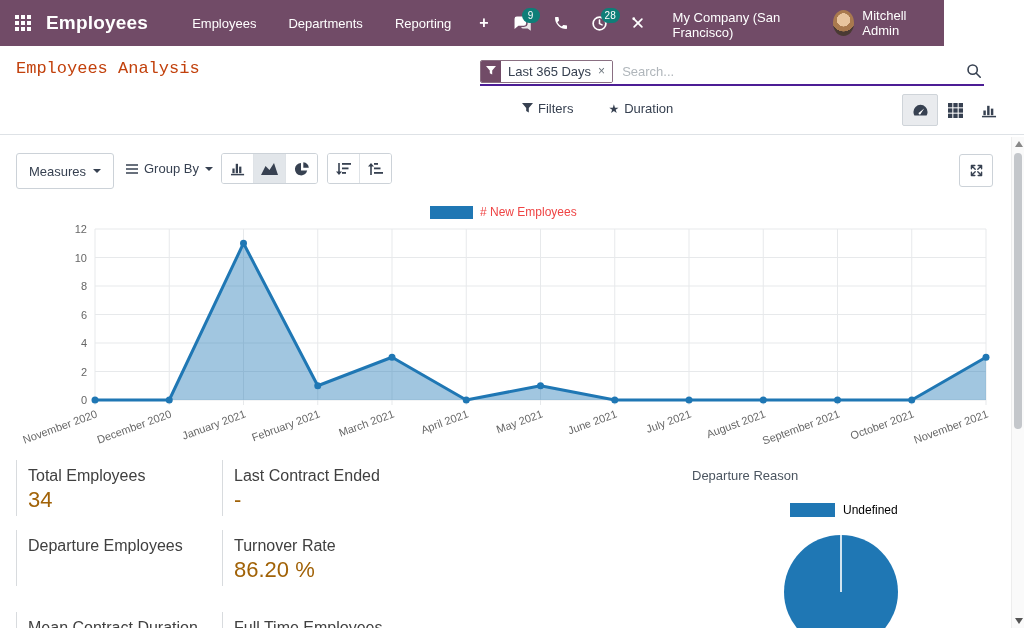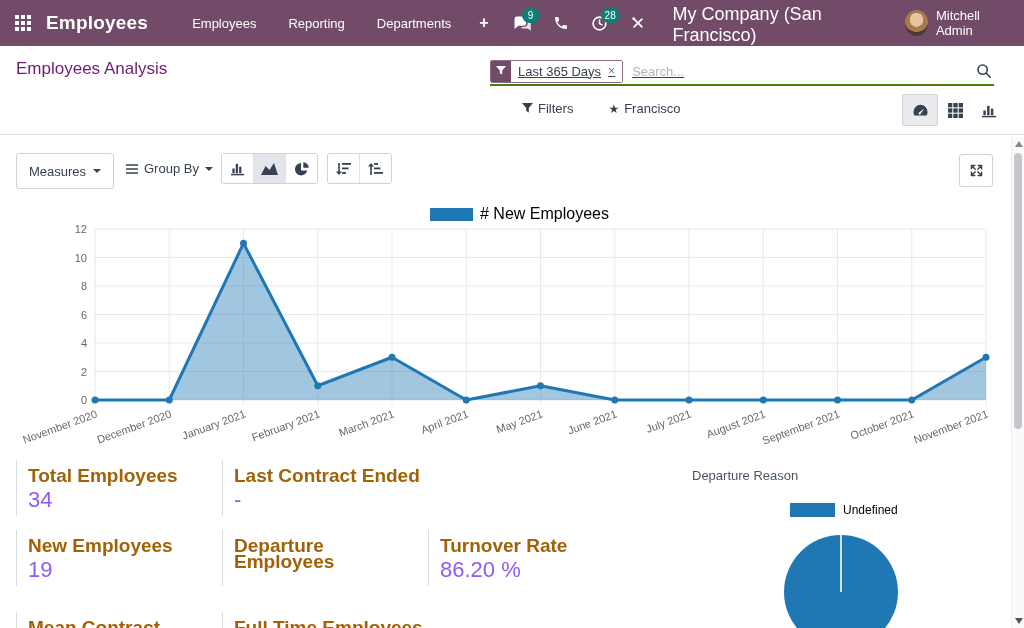--- a/index.html
+++ b/index.html
@@ -1,42 +1,42 @@
 <!DOCTYPE html>
 <html><head>
 <meta charset="utf-8">
 <style>
   html,body{margin:0;padding:0;background:#fff;}
   #app{position:relative;width:1024px;height:628px;overflow:hidden;
        font-family:"Liberation Sans",sans-serif;color:#374151;background:#fff;}
 
   
-  .navbar{position:absolute;left:0;top:0;width:1024px;height:46px;background:#714B67;
+  .navbar{position:absolute;left:0;top:0;width:944px;height:46px;background:#714B67;
           display:flex;align-items:center;color:#fff;}
   .apps-grid{display:grid;grid-template-columns:repeat(3,4px);grid-gap:2px;margin-left:15px;cursor:pointer;}
   .apps-grid i{width:4px;height:4px;background:#fff;display:block;}
   .brand{font-size:19px;font-weight:bold;margin-left:15px;letter-spacing:.2px;cursor:pointer;}
   .nav-menu{display:flex;margin-left:28px;}
   .nav-item{font-size:13px;padding:0 16px;height:46px;display:flex;align-items:center;cursor:pointer;}
   .nav-plus{font-size:16px;font-weight:bold;padding:0 12px;cursor:pointer;}
   .nav-right{margin-left:auto;display:flex;align-items:center;margin-right:14px;}
   .nav-ico{position:relative;margin:0 11px;display:flex;align-items:center;cursor:pointer;}
   .badge{position:absolute;top:-7px;left:10px;min-width:10px;height:15px;padding:0 4px;border-radius:8px;
          background:#0f7e78;color:#fff;font-size:10px;display:flex;align-items:center;justify-content:center;}
-  .company{font-size:18px;margin:4px 22px 0 16px;cursor:pointer;}
+  .company{font-size:13px;margin:4px 22px 0 16px;cursor:pointer;}
   .avatar{width:26px;height:26px;border-radius:50%;margin-right:8px;
           background:radial-gradient(circle at 50% 38%, #e8c49e 0 34%, #a9794e 35% 60%, #4a3a33 61% 100%);cursor:pointer;}
   .username{font-size:13px;cursor:pointer;}
 
   
   .control-panel{position:absolute;left:0;top:46px;width:1024px;height:88px;background:#fff;
                  border-bottom:1px solid #dee2e6;}
-  .breadcrumb{position:absolute;left:16px;top:13px;font-size:17px;color:#701a75;}
-  .searchbar{position:absolute;left:490px;top:12px;width:504px;height:26px;display:flex;align-items:center;
-             border-bottom:2px solid #4d7c0f;text-decoration:underline;}
+  .breadcrumb{position:absolute;left:16px;top:13px;font-size:17px;color:#c2410c;font-family:Liberation Mono, monospace;}
+  .searchbar{position:absolute;left:480px;top:12px;width:504px;height:26px;display:flex;align-items:center;
+             border-bottom:2px solid #4c1d95;}
   .facet{display:flex;align-items:stretch;height:21px;border:1px solid #8a6f82;border-radius:2px;overflow:hidden;}
   .facet-ico{width:20px;background:#714B67;display:flex;align-items:center;justify-content:center;}
   .facet-label{display:flex;align-items:center;padding:0 7px;font-size:13px;color:#374151;background:#fff;}
   .facet-x{display:flex;align-items:center;padding:0 7px 0 0;background:#fff;color:#6c757d;font-size:12px;cursor:pointer;}
   .search-input{flex:1;border:none;outline:none;font-size:13px;margin-left:7px;color:#374151;background:transparent;
                 font-family:"Liberation Sans",sans-serif;}
   .search-input::placeholder{color:#b0b6bb;}
   .filters-row{position:absolute;left:522px;top:55px;display:flex;align-items:center;font-size:13px;color:#374151;}
   .filters-row .fitem{display:flex;align-items:center;margin-right:30px;cursor:pointer;}
   .filters-row .fitem span{margin-left:5px;}
@@ -58,30 +58,30 @@
   .bg-chart{left:221px;top:153px;}
   .bg-sort{left:327px;top:153px;}
   .bg-btn{width:31px;height:29px;display:flex;align-items:center;justify-content:center;background:#fff;cursor:pointer;}
   .bg-btn + .bg-btn{border-left:1px solid #dfe3e7;}
   .bg-btn.active{background:#e2e6ea;}
   .expand-btn{position:absolute;left:959px;top:154px;width:34px;height:33px;}
 
   
   .chart-legend{position:absolute;left:430px;top:205px;display:flex;align-items:center;}
   .legend-swatch{width:43px;height:13px;background:#1f77b4;}
-  .legend-label{font-size:16px;color:#000000;margin-left:7px;}
+  .legend-label{font-size:12px;color:#ef4444;margin-left:7px;}
   .tick{font-family:"Liberation Sans",sans-serif;font-size:11px;fill:#666;}
   #line-chart{position:absolute;left:0;top:216px;}
   #pie-chart{position:absolute;left:783px;top:534px;}
 
   
   .stats-row{position:absolute;left:16px;display:flex;}
   .tile{width:206px;box-sizing:border-box;border-left:1px solid #d8dbde;padding:8px 0 0 11px;height:56px;}
-  .tile-label{font-size:19px;color:#a16207;line-height:16px;font-weight:bold;}
-  .tile-value{font-size:22px;color:#8b5cf6;margin-top:4px;line-height:24px;}
+  .tile-label{font-size:16px;color:#404040;line-height:16px;}
+  .tile-value{font-size:22px;color:#a16207;margin-top:4px;line-height:24px;}
   .dep-title{position:absolute;left:692px;top:468px;font-size:13px;color:#4b5560;}
   .pie-legend{position:absolute;left:790px;top:503px;display:flex;align-items:center;}
   .pie-swatch{width:45px;height:14px;background:#1f77b4;}
   .pie-label{font-size:12px;color:#000000;margin-left:8px;}
 
   
   .scrollbar{position:absolute;right:0;top:137px;width:13px;height:491px;background:#fafafa;border-left:1px solid #ededed;box-sizing:border-box;}
   .sb-up{position:absolute;top:4px;left:3px;width:0;height:0;border-left:4px solid transparent;border-right:4px solid transparent;border-bottom:6px solid #888;cursor:pointer;}
   .sb-down{position:absolute;bottom:4px;left:3px;width:0;height:0;border-left:4px solid transparent;border-right:4px solid transparent;border-top:6px solid #555;cursor:pointer;}
   .sb-thumb{position:absolute;top:16px;left:2px;width:8px;height:276px;background:#c4c7cb;border-radius:4px;cursor:pointer;}
@@ -99,22 +99,22 @@
         <i></i>
         <i></i>
         <i></i>
         <i></i>
         <i></i>
         <i></i>
     </div>
     <div class="brand">Employees</div>
     <div class="nav-menu" id="nav-menu">
         <span class="nav-item">Employees</span>
+        <span class="nav-item">Departments</span>
         <span class="nav-item">Reporting</span>
-        <span class="nav-item">Departments</span>
       </div>
     <div class="nav-item nav-plus">+</div>
 
     <div class="nav-right">
       <div class="nav-ico">
         <svg width="19" height="17" viewBox="0 0 24 22">
           <path fill="#fff" d="M3 2h12a3 3 0 0 1 3 3v6a3 3 0 0 1-3 3H8l-5 4V5a3 3 0 0 1 3-3z"></path>
           <path fill="#fff" opacity=".85" d="M20 8h1.5A2.5 2.5 0 0 1 24 10.5v10l-4-3h-6a2.5 2.5 0 0 1-2.4-2H15a5 5 0 0 0 5-5z"></path>
         </svg>
         <span class="badge">9</span>
@@ -168,21 +168,21 @@
 
     <div class="filters-row">
       <div class="fitem">
         <svg width="11" height="11" viewBox="0 0 10 10">
           <path fill="#374151" d="M0 0h10L6.2 4.6v4L3.8 7.2V4.6z"></path>
         </svg>
         <span>Filters</span>
       </div>
       <div class="fitem">
         <span class="star">★</span>
-        <span>Francisco</span>
+        <span>Duration</span>
       </div>
     </div>
 
     <div class="view-switcher">
       <div class="vs-btn active">
         <svg width="17" height="15" viewBox="0 0 24 20">
           <path fill="#374151" d="M12 2a10 10 0 0 0-10 10 10 10 0 0 0 1.4 5h17.2A10 10 0 0 0 22 12 10 10 0 0 0 12 2z"></path>
           <path fill="#fff" d="M10.6 12.4l6.6-5.4-4.7 7.1a1.6 1.6 0 1 1-1.9-1.7z"></path>
         </svg>
       </div>
@@ -354,24 +354,20 @@
         <div class="tile-label">Total Employees</div>
         <div class="tile-value">34</div>
       </div>
       <div class="tile">
         <div class="tile-label">Last Contract Ended</div>
         <div class="tile-value">-</div>
       </div>
     </div>
   <div class="stats-row" id="stats-row-2" style="top:530px;">
       <div class="tile">
-        <div class="tile-label">New Employees</div>
-        <div class="tile-value">19</div>
-      </div>
-      <div class="tile">
         <div class="tile-label">Departure Employees</div>
       </div>
       <div class="tile">
         <div class="tile-label">Turnover Rate</div>
         <div class="tile-value">86.20 %</div>
       </div>
     </div>
   <div class="stats-row" id="stats-row-3" style="top:612px;">
       <div class="tile">
         <div class="tile-label">Mean Contract Duration</div>

